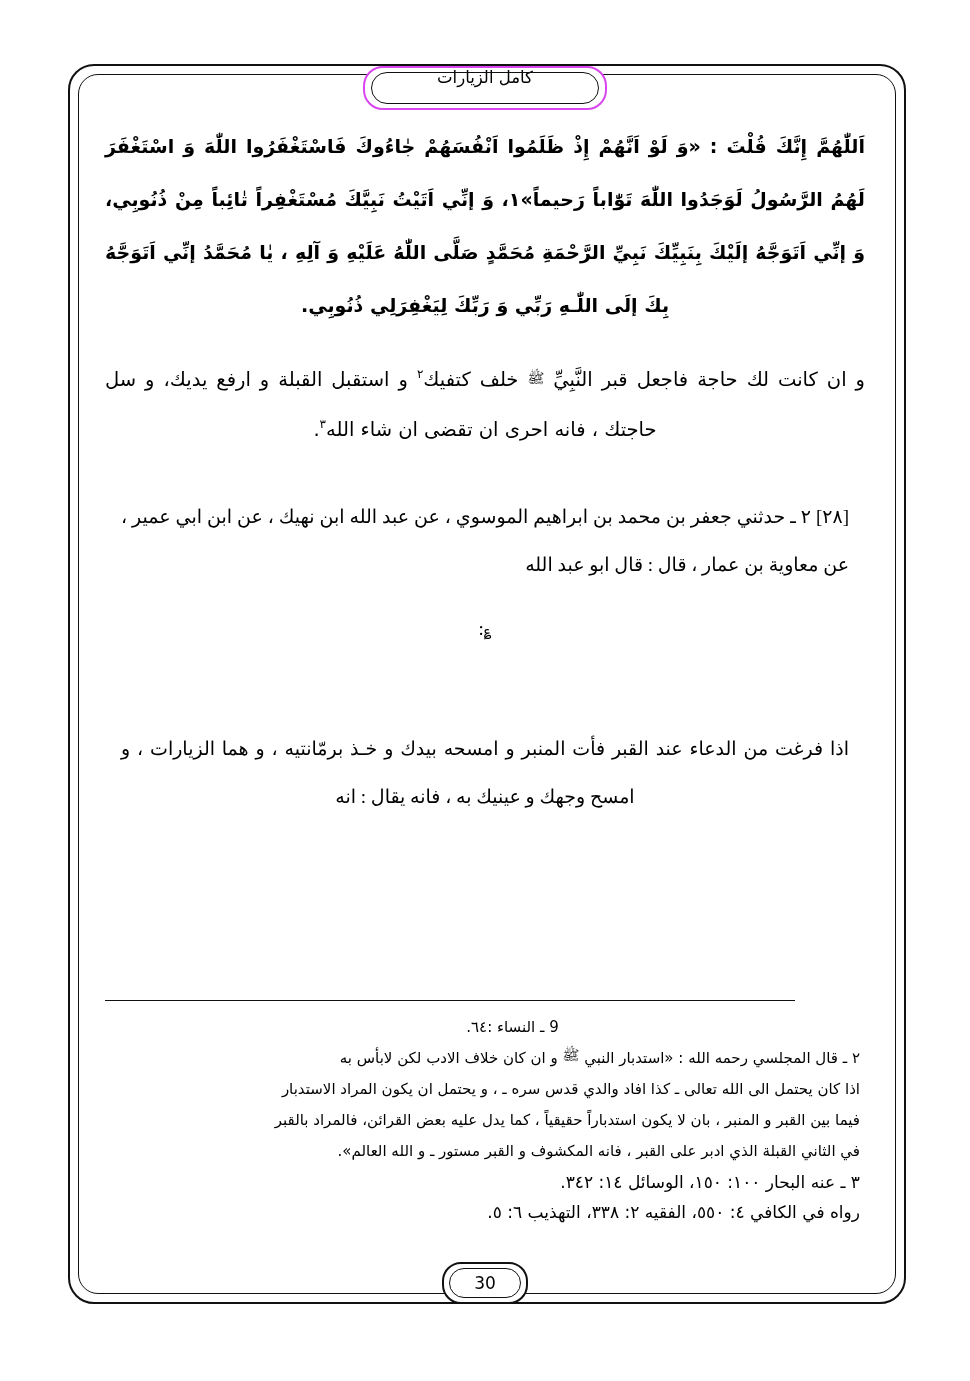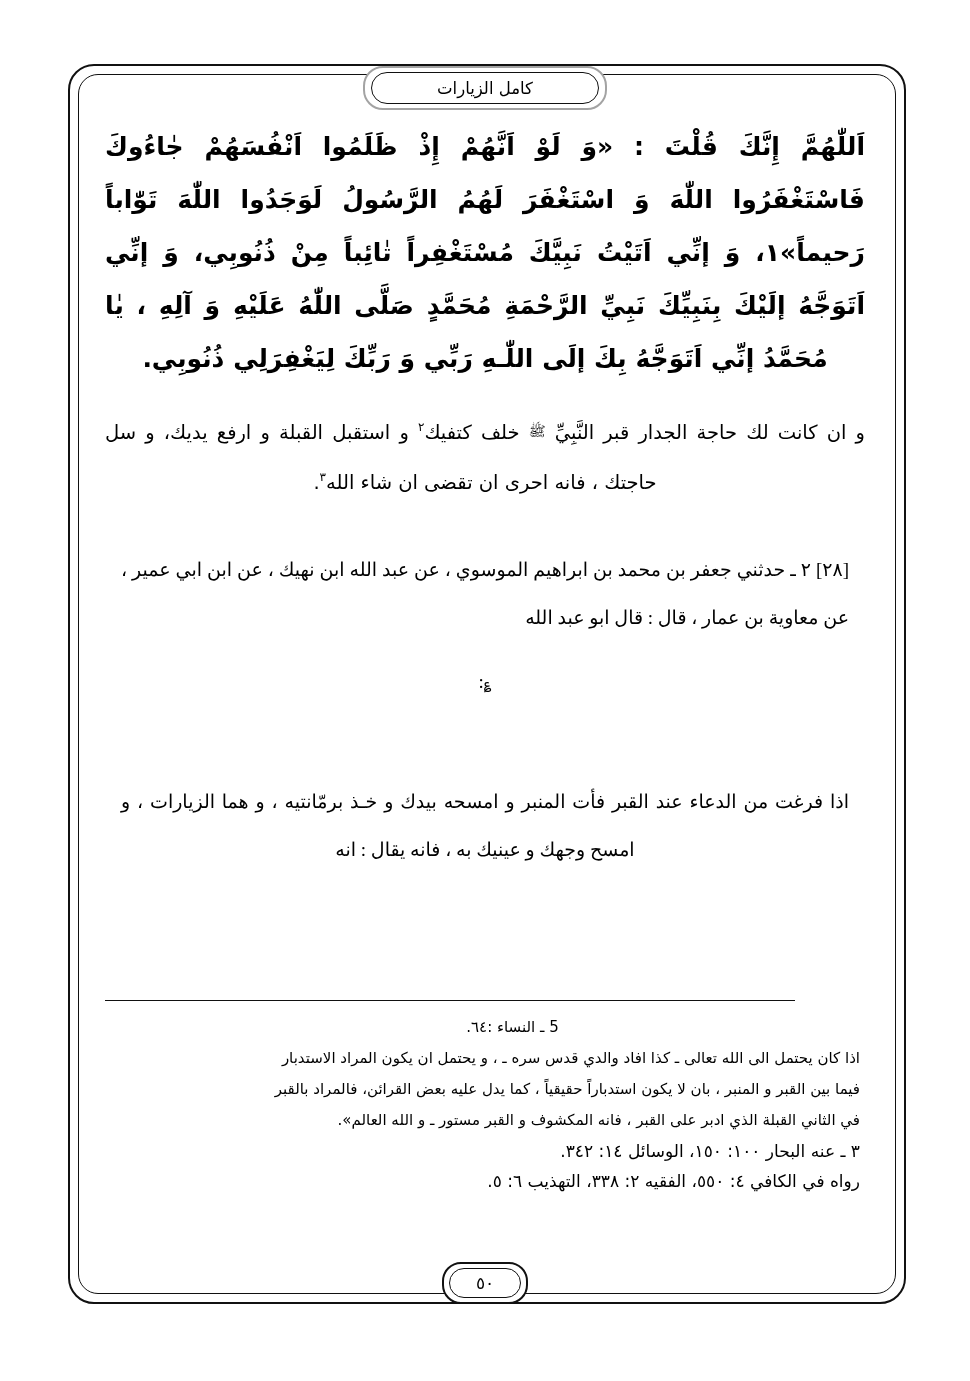--- a/index.html
+++ b/index.html
@@ -39,25 +39,25 @@
   }
 
   
   .header-cartouche {
     position: absolute;
     left: 50%;
     transform: translateX(-50%);
     top: 66px;
     width: 240px;
     height: 40px;
-    border: 2px solid #a3a3a3;
+    border: 2px solid #d946ef;
     border-radius: 20px 20px 20px 20px;
     background: #ffffff;
     display: flex;
-    align-items: center;
+    align-items: flex-start;
     justify-content: center;
     z-index: 5;
   }
   .header-cartouche::before {
     content: "";
     position: absolute;
     left: 6px;
     right: 6px;
     top: 4px;
     bottom: 4px;
@@ -107,21 +107,21 @@
   .content {
     position: absolute;
     left: 105px;
     top: 120px;
     width: 760px;
     height: 1130px;
     box-sizing: border-box;
   }
 
   .vocalized {
-    font-size: 25px;
+    font-size: 19px;
     line-height: 53px;
     letter-spacing: 0px;
     font-weight: 600;
     text-align: justify;
     text-align-last: center;
     margin: 0 0 6px 0;
   }
 
   .body-text {
     font-size: 19.5px;
@@ -216,21 +216,21 @@
     <span class="header-title">كامل الزيارات</span>
   </div>
 
   <div class="content">
 
     <p class="vocalized">اَللّٰهُمَّ إِنَّكَ قُلْتَ : «وَ لَوْ اَنَّهُمْ إِذْ ظَلَمُوا اَنْفُسَهُمْ جٰاءُوكَ فَاسْتَغْفَرُوا اللّٰهَ وَ اسْتَغْفَرَ لَهُمُ الرَّسُولُ لَوَجَدُوا اللّٰهَ تَوّٰاباً رَحيماً»١، وَ إنِّي اَتَيْتُ نَبِيَّكَ مُسْتَغْفِراً تٰائِباً مِنْ ذُنُوبِي، وَ إنِّي اَتَوَجَّهُ إلَيْكَ بِنَبِيِّكَ نَبِيِّ الرَّحْمَةِ مُحَمَّدٍ صَلَّى اللّٰهُ عَلَيْهِ وَ آلِهِ ، يٰا مُحَمَّدُ إنِّي اَتَوَجَّهُ بِكَ إلَى اللّٰـهِ رَبِّي وَ رَبِّكَ لِيَغْفِرَلِي ذُنُوبِي.</p>
 
     <div class="spacer-sm"></div>
 
     <p class="body-text">
-      <span>و ان كانت لك حاجة الجدار قبر النَّبِيِّ</span>
+      <span>و ان كانت لك حاجة فاجعل قبر النَّبِيِّ</span>
       <span class="sallallahu">ﷺ</span>
       <span>خلف كتفيك</span><span class="sup">٢</span>
       <span>و استقبل القبلة و ارفع يديك، و سل حاجتك ، فانه احرى ان تقضى ان شاء الله</span><span class="sup">٣</span><span>.</span>
     </p>
 
     <div class="spacer-md"></div>
 
     <p class="body-text-2 indent-last">
       <span>[٢٨] ٢ ـ</span>
       <span>حدثني جعفر بن محمد بن ابراهيم الموسوي ، عن عبد الله ابن نهيك ، عن ابن ابي عمير ، عن معاوية بن عمار ، قال : قال ابو عبد الله</span>
@@ -239,27 +239,32 @@
       <span class="alayhissalam">؏</span><span>:</span>
     </p>
 
     <div class="spacer-lg"></div>
 
     <p class="body-text-2">اذا فرغت من الدعاء عند القبر فأت المنبر و امسحه بيدك و خـذ برمّانتيه ، و هما الزيارات ، و امسح وجهك و عينيك به ، فانه يقال : انه</p>
 
     <div class="footnote-rule"></div>
 
     <div class="footnotes">
-      <p class="fn fn-center fn-right-pad">5 ـ النساء :٦٤.</p>
+      <p class="fn fn-center fn-right-pad">9 ـ النساء :٦٤.</p>
+      <p class="fn">
+        <span>٢ ـ قال المجلسي رحمه الله : «استدبار النبي</span>
+        <span class="sallallahu">ﷺ</span>
+        <span>و ان كان خلاف الادب لكن لابأس به</span>
+      </p>
       <p class="fn">اذا كان يحتمل الى الله تعالى ـ كذا افاد والدي قدس سره ـ ، و يحتمل ان يكون المراد الاستدبار</p>
       <p class="fn">فيما بين القبر و المنبر ، بان لا يكون استدباراً حقيقياً ، كما يدل عليه بعض القرائن، فالمراد بالقبر</p>
       <p class="fn">في الثاني القبلة الذي ادبر على القبر ، فانه المكشوف و القبر مستور ـ و الله العالم».</p>
       <p class="fn fn-small-center">٣ ـ عنه البحار ١٠٠: ١٥٠، الوسائل ١٤: ٣٤٢.</p>
       <p class="fn fn-small-center">رواه في الكافي ٤: ٥٥٠، الفقيه ٢: ٣٣٨، التهذيب ٦: ٥.</p>
     </div>
 
   </div>
 
   <div class="footer-cartouche">
-    <span class="page-number">٥٠</span>
+    <span class="page-number">30</span>
   </div>
 
 </div>
 
 </body></html>

